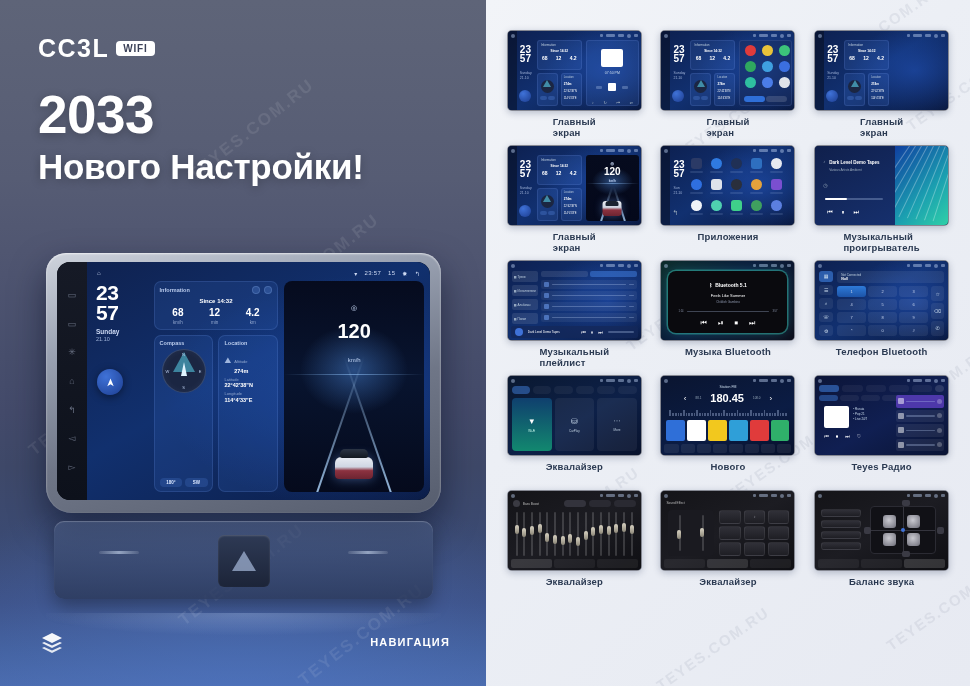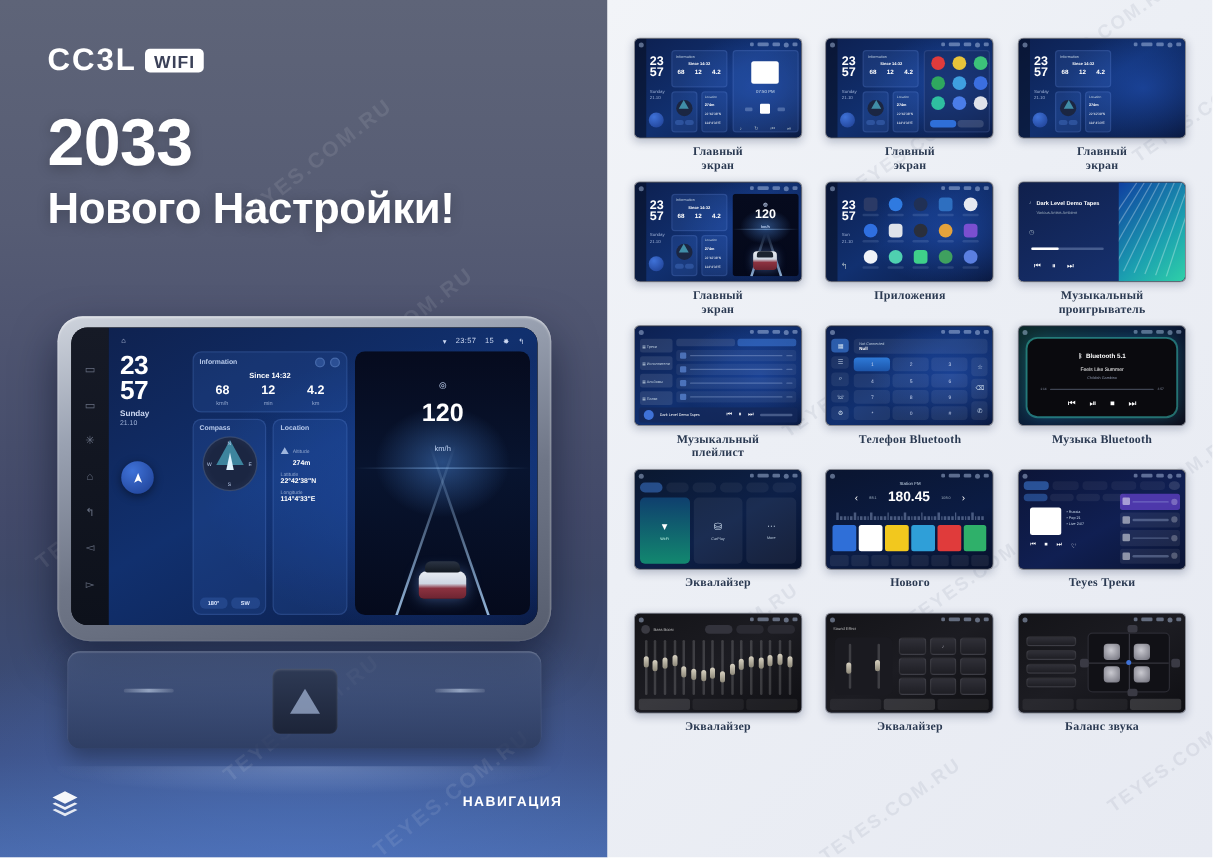--- a/index.html
+++ b/index.html
@@ -30,21 +30,21 @@
   .hwm2 { top: 255px; left: 240px; }
   .hwm3 { top: 565px; left: 165px; }
   .hwm4 { top: 625px; left: 285px; }
   .hwm5 { top: 395px; left: 15px; }
 
   .logo { position: absolute; left: 38px; top: 34px; display: flex; align-items: center; gap: 7px; }
   .logo-text {
     color: #fff; font-size: 25px; font-weight: 700; letter-spacing: 1.5px;
   }
   .logo-badge {
-    background: #fff; color: #3b4158; font-size: 14px; font-weight: 700;
+    background: #fff; color: #3b4158; font-size: 10px; font-weight: 700;
     letter-spacing: .8px; padding: 2.5px 7px 2.5px 7px; border-radius: 4px;
     line-height: 1;
     text-align: center;
   }
 
   .headline { position: absolute; left: 38px; top: 88px; }
   .hl-year {
     color: #fff; font-size: 53px; font-weight: 700; line-height: 1.0;
     letter-spacing: -.5px; margin-bottom: 6px;
     text-shadow: 0 2px 10px rgba(0,0,0,.25);
@@ -247,24 +247,23 @@
 
   .grid { display: grid; grid-template-columns: repeat(3, 1fr); row-gap: 4px; column-gap: 5px; }
   .cell { display: flex; flex-direction: column; align-items: center; }
   .thumb {
     width: 135px; height: 81px; border-radius: 5px; overflow: hidden;
     position: relative; background: #0a1024;
     box-shadow: 0 2px 7px rgba(40,55,90,.28);
     border: 1px solid rgba(255,255,255,.5);
   }
   .cap {
-    margin-top: 6px; text-align: center; color: #2b3a52;
+    margin-top: 6px; color: #2b3a52;
     font-size: 9.5px; font-weight: 600; line-height: 1.12; letter-spacing: .2px;
     min-height: 24px;
-    font-family: Liberation Serif, serif;
   }
 
   
   .t-bg-blue { position:absolute; inset:0;
     background: radial-gradient(ellipse 70% 80% at 75% 50%, rgba(35,85,190,.55), rgba(8,18,50,0) 70%),
                 linear-gradient(145deg,#0d2050 0%, #113070 48%, #0a1a42 100%); }
   .t-bg-dark { position:absolute; inset:0;
     background: linear-gradient(150deg,#141418 0%, #1c1c22 50%, #0f0f13 100%); }
   .t-bg-black { position:absolute; inset:0; background: #05070f; }
   .t-status { position:absolute; top:2px; left:3px; right:3px; height:5px;
@@ -836,20 +835,55 @@
           <span style="margin-left:auto;color:#fff;font-size:5px">⏮</span>
           <span style="color:#fff;font-size:5px">⏸</span>
           <span style="color:#fff;font-size:5px">⏭</span>
           <span class="t-line" style="position:static;width:26px;height:1.5px"></span>
             </div>
           </div>
           <div class="cap">Музыкальный<br>плейлист</div>
         </div>
         <div class="cell">
           <div class="thumb">
+            <div class="t-bg-black" style="background:linear-gradient(135deg,#0d2b2a,#0a1a3a 45%,#0d0d1a)"></div>
+            <div class="t-status">
+    <span class="sq" style="width:4px;height:4px;border-radius:50%"></span>
+    <span class="t-st-r">
+      <span class="sq" style="width:3px;height:3px"></span>
+      <span class="sq" style="width:9px;height:3px"></span>
+      <span class="sq" style="width:6px;height:3px"></span>
+      <span class="sq" style="width:4px;height:4px;border-radius:50%"></span>
+      <span class="sq" style="width:4px;height:3px"></span>
+    </span>
+            </div>
+        <div style="position:absolute;inset:10px 7px 7px 7px;border-radius:8px;background:#0a0a0e;box-shadow:0 0 0 1.5px rgba(60,200,180,.45),0 0 14px rgba(50,190,200,.35)">
+          <div style="display:flex;align-items:center;justify-content:center;gap:3px;margin-top:11px;color:#fff;font-size:5px;font-weight:700">
+            <span>ᛒ</span>
+            <span>Bluetooth 5.1</span>
+              </div>
+          <div style="text-align:center;color:#fff;font-size:4px;margin-top:5px">Feels Like Summer</div>
+          <div style="text-align:center;color:#8a93a8;font-size:3px;margin-top:2px">Childish Gambino</div>
+          <div style="display:flex;align-items:center;gap:3px;margin:6px 10px 0">
+            <span style="color:#8a93a8;font-size:2.6px">1:14</span>
+            <span class="t-line" style="position:static;flex:1;height:1.5px"></span>
+            <span style="color:#8a93a8;font-size:2.6px">3:57</span>
+              </div>
+          <div style="display:flex;justify-content:center;gap:11px;margin-top:6px;color:#fff;font-size:7px">
+            <span>⏮</span>
+            <span>⏯</span>
+            <span>⏹</span>
+            <span>⏭</span>
+              </div>
+        </div>
+          </div>
+          <div class="cap">Музыка Bluetooth</div>
+        </div>
+        <div class="cell">
+          <div class="thumb">
             <div class="t-bg-blue"></div>
             <div class="t-status">
     <span class="sq" style="width:4px;height:4px;border-radius:50%"></span>
     <span class="t-st-r">
       <span class="sq" style="width:3px;height:3px"></span>
       <span class="sq" style="width:9px;height:3px"></span>
       <span class="sq" style="width:6px;height:3px"></span>
       <span class="sq" style="width:4px;height:4px;border-radius:50%"></span>
       <span class="sq" style="width:4px;height:3px"></span>
     </span>
@@ -882,55 +916,20 @@
         <div style="position:absolute;right:4px;top:25px;bottom:4px;width:13px;display:flex;flex-direction:column;gap:2px">
           <div style="flex:1;border-radius:3px;background:rgba(255,255,255,.07);color:#cde;font-size:5px;display:flex;align-items:center;justify-content:center">☆</div>
               <div style="flex:1;border-radius:3px;background:rgba(255,255,255,.07);color:#cde;font-size:5px;display:flex;align-items:center;justify-content:center">⌫</div>
               <div style="flex:1;border-radius:3px;background:rgba(255,255,255,.07);color:#cde;font-size:5px;display:flex;align-items:center;justify-content:center">✆</div>
         </div>
           </div>
           <div class="cap">Телефон Bluetooth</div>
         </div>
         <div class="cell">
           <div class="thumb">
-            <div class="t-bg-black" style="background:linear-gradient(135deg,#0d2b2a,#0a1a3a 45%,#0d0d1a)"></div>
-            <div class="t-status">
-    <span class="sq" style="width:4px;height:4px;border-radius:50%"></span>
-    <span class="t-st-r">
-      <span class="sq" style="width:3px;height:3px"></span>
-      <span class="sq" style="width:9px;height:3px"></span>
-      <span class="sq" style="width:6px;height:3px"></span>
-      <span class="sq" style="width:4px;height:4px;border-radius:50%"></span>
-      <span class="sq" style="width:4px;height:3px"></span>
-    </span>
-            </div>
-        <div style="position:absolute;inset:10px 7px 7px 7px;border-radius:8px;background:#0a0a0e;box-shadow:0 0 0 1.5px rgba(60,200,180,.45),0 0 14px rgba(50,190,200,.35)">
-          <div style="display:flex;align-items:center;justify-content:center;gap:3px;margin-top:11px;color:#fff;font-size:5px;font-weight:700">
-            <span>ᛒ</span>
-            <span>Bluetooth 5.1</span>
-              </div>
-          <div style="text-align:center;color:#fff;font-size:4px;margin-top:5px">Feels Like Summer</div>
-          <div style="text-align:center;color:#8a93a8;font-size:3px;margin-top:2px">Childish Gambino</div>
-          <div style="display:flex;align-items:center;gap:3px;margin:6px 10px 0">
-            <span style="color:#8a93a8;font-size:2.6px">1:14</span>
-            <span class="t-line" style="position:static;flex:1;height:1.5px"></span>
-            <span style="color:#8a93a8;font-size:2.6px">3:57</span>
-              </div>
-          <div style="display:flex;justify-content:center;gap:11px;margin-top:6px;color:#fff;font-size:7px">
-            <span>⏮</span>
-            <span>⏯</span>
-            <span>⏹</span>
-            <span>⏭</span>
-              </div>
-        </div>
-          </div>
-          <div class="cap">Музыка Bluetooth</div>
-        </div>
-        <div class="cell">
-          <div class="thumb">
             <div class="t-bg-blue" style="background:linear-gradient(150deg,#0a1830,#0d2048 55%,#08122c)"></div>
             <div class="t-status">
     <span class="sq" style="width:4px;height:4px;border-radius:50%"></span>
     <span class="t-st-r">
       <span class="sq" style="width:3px;height:3px"></span>
       <span class="sq" style="width:9px;height:3px"></span>
       <span class="sq" style="width:6px;height:3px"></span>
       <span class="sq" style="width:4px;height:4px;border-radius:50%"></span>
       <span class="sq" style="width:4px;height:3px"></span>
     </span>
@@ -1099,21 +1098,21 @@
             <span class="t-line" style="position:static;flex:1;height:1.5px"></span>
             <span style="width:5px;height:5px;border-radius:50%;background:rgba(255,255,255,.25)"></span>
               </div>
               <div style="flex:1;border-radius:2px;background:rgba(255,255,255,.07);display:flex;align-items:center;gap:2px;padding:0 2px">
             <span style="width:6px;height:6px;background:rgba(255,255,255,.5);border-radius:1px"></span>
             <span class="t-line" style="position:static;flex:1;height:1.5px"></span>
             <span style="width:5px;height:5px;border-radius:50%;background:rgba(255,255,255,.25)"></span>
               </div>
         </div>
           </div>
-          <div class="cap">Teyes Треки</div>
+          <div class="cap">Teyes Радио</div>
         </div>
         <div class="cell">
           <div class="thumb">
             <div class="t-bg-dark"></div>
             <div class="t-status">
     <span class="sq" style="width:4px;height:4px;border-radius:50%"></span>
     <span class="t-st-r">
       <span class="sq" style="width:3px;height:3px"></span>
       <span class="sq" style="width:9px;height:3px"></span>
       <span class="sq" style="width:6px;height:3px"></span>

